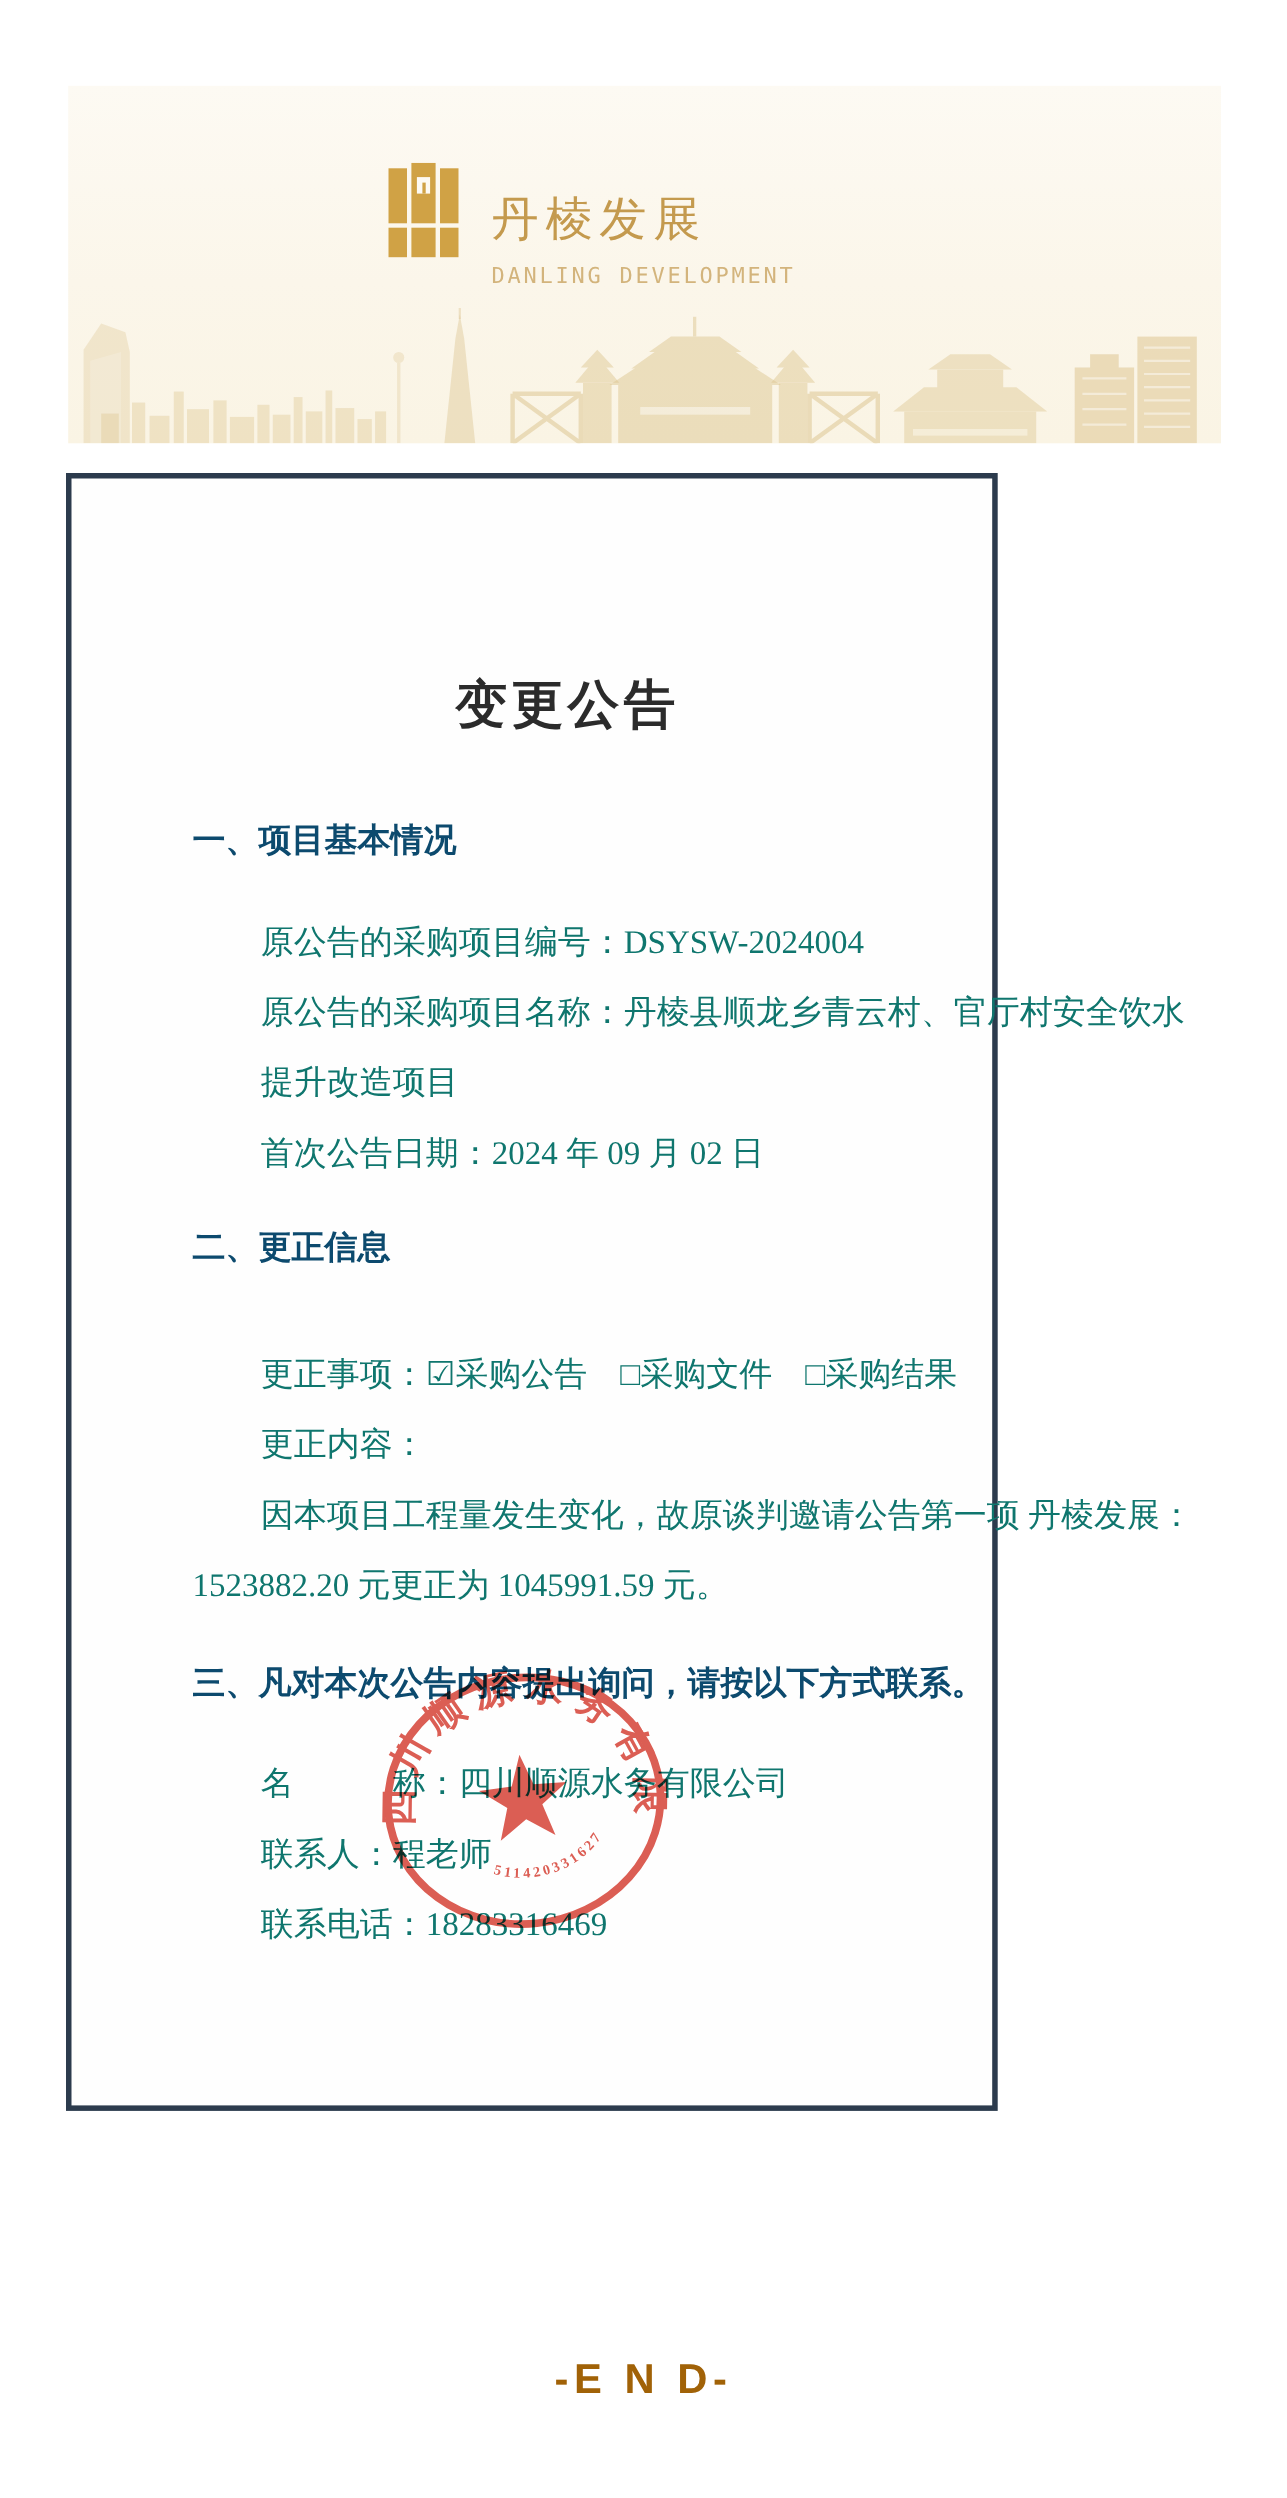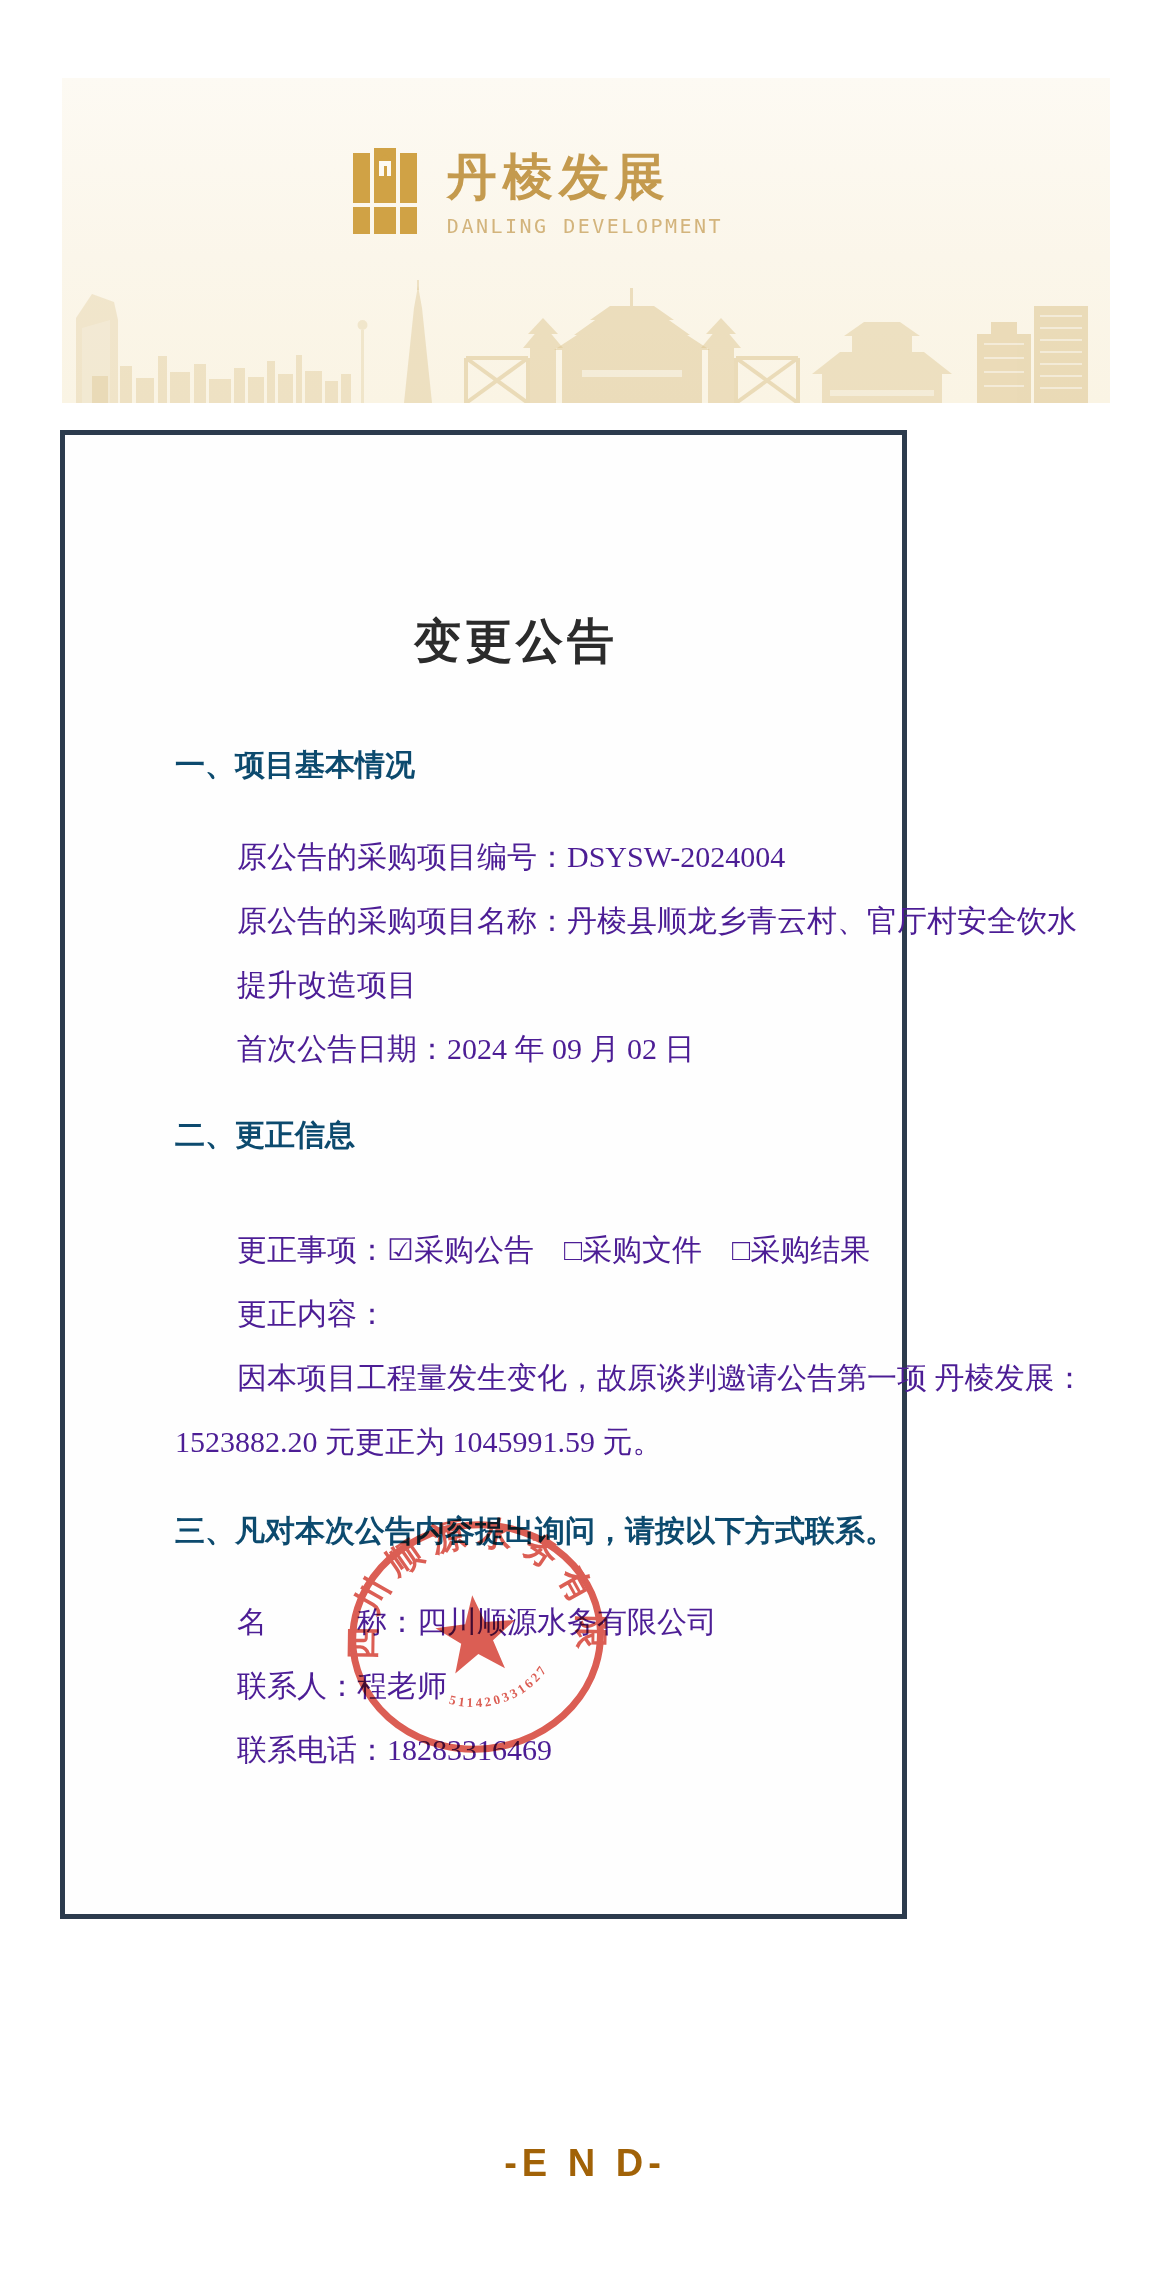--- a/index.html
+++ b/index.html
@@ -15,22 +15,22 @@
     position:absolute; left:62px; top:78px; width:1048px; height:325px;
     background:linear-gradient(180deg,#fdfaf3 0%, #fbf6ea 55%, #faf4e4 100%);
   }
   .brand-row {
     position:absolute; left:0; right:0; top:70px;
     display:flex; justify-content:center; align-items:flex-start; gap:30px;
     transform:translateX(-48px);
   }
   .brand-logo { display:block; }
   .brand-cn {
-    font-size:50px; font-weight:bold; letter-spacing:6px; line-height:58px;
-    color:#c49a4e; font-family:"Liberation Serif","DejaVu Serif",serif;
+    font-size:43px; font-weight:normal; letter-spacing:6px; line-height:58px;
+    color:#c49a4e; font-family:"Liberation Serif","DejaVu Serif",serif;margin-top:24px;
   }
   .brand-en {
     margin-top:8px; font-size:20px; letter-spacing:2.5px; color:#d3b47c;
     font-family:"DejaVu Sans Mono","Liberation Mono",monospace;
   }
   .skyline { position:absolute; left:0; bottom:0; width:1048px; height:125px; display:block; }
 
   
   .doc-box {
     position:absolute; left:60px; top:430px; width:847px; height:1489px;
@@ -41,21 +41,21 @@
     margin:0; padding-top:178px; height:56px; line-height:56px;
     text-align:center; font-size:47px; font-weight:bold; letter-spacing:4px;
     color:#2b2b2b;
   }
   .sec-h {
     margin:0; font-family:"Liberation Sans","DejaVu Sans",sans-serif;
     font-size:30px; font-weight:bold; color:#0c4a6e;
     line-height:64px; white-space:nowrap;
   }
   .line {
-    margin:0; font-size:30px; line-height:64px; color:#4c1d95; white-space:nowrap;
+    margin:0; font-size:30px; line-height:64px; color:#0f766e; white-space:nowrap;
   }
   .indent { margin-left:62px; }
 
   
   .stamp {
     position:absolute; left:342px; top:1516px;
     transform:rotate(-6deg); mix-blend-mode:multiply; opacity:.88;
     pointer-events:none;
   }
   .stamp text { font-family:"Liberation Serif","DejaVu Serif",serif; font-weight:bold; }

